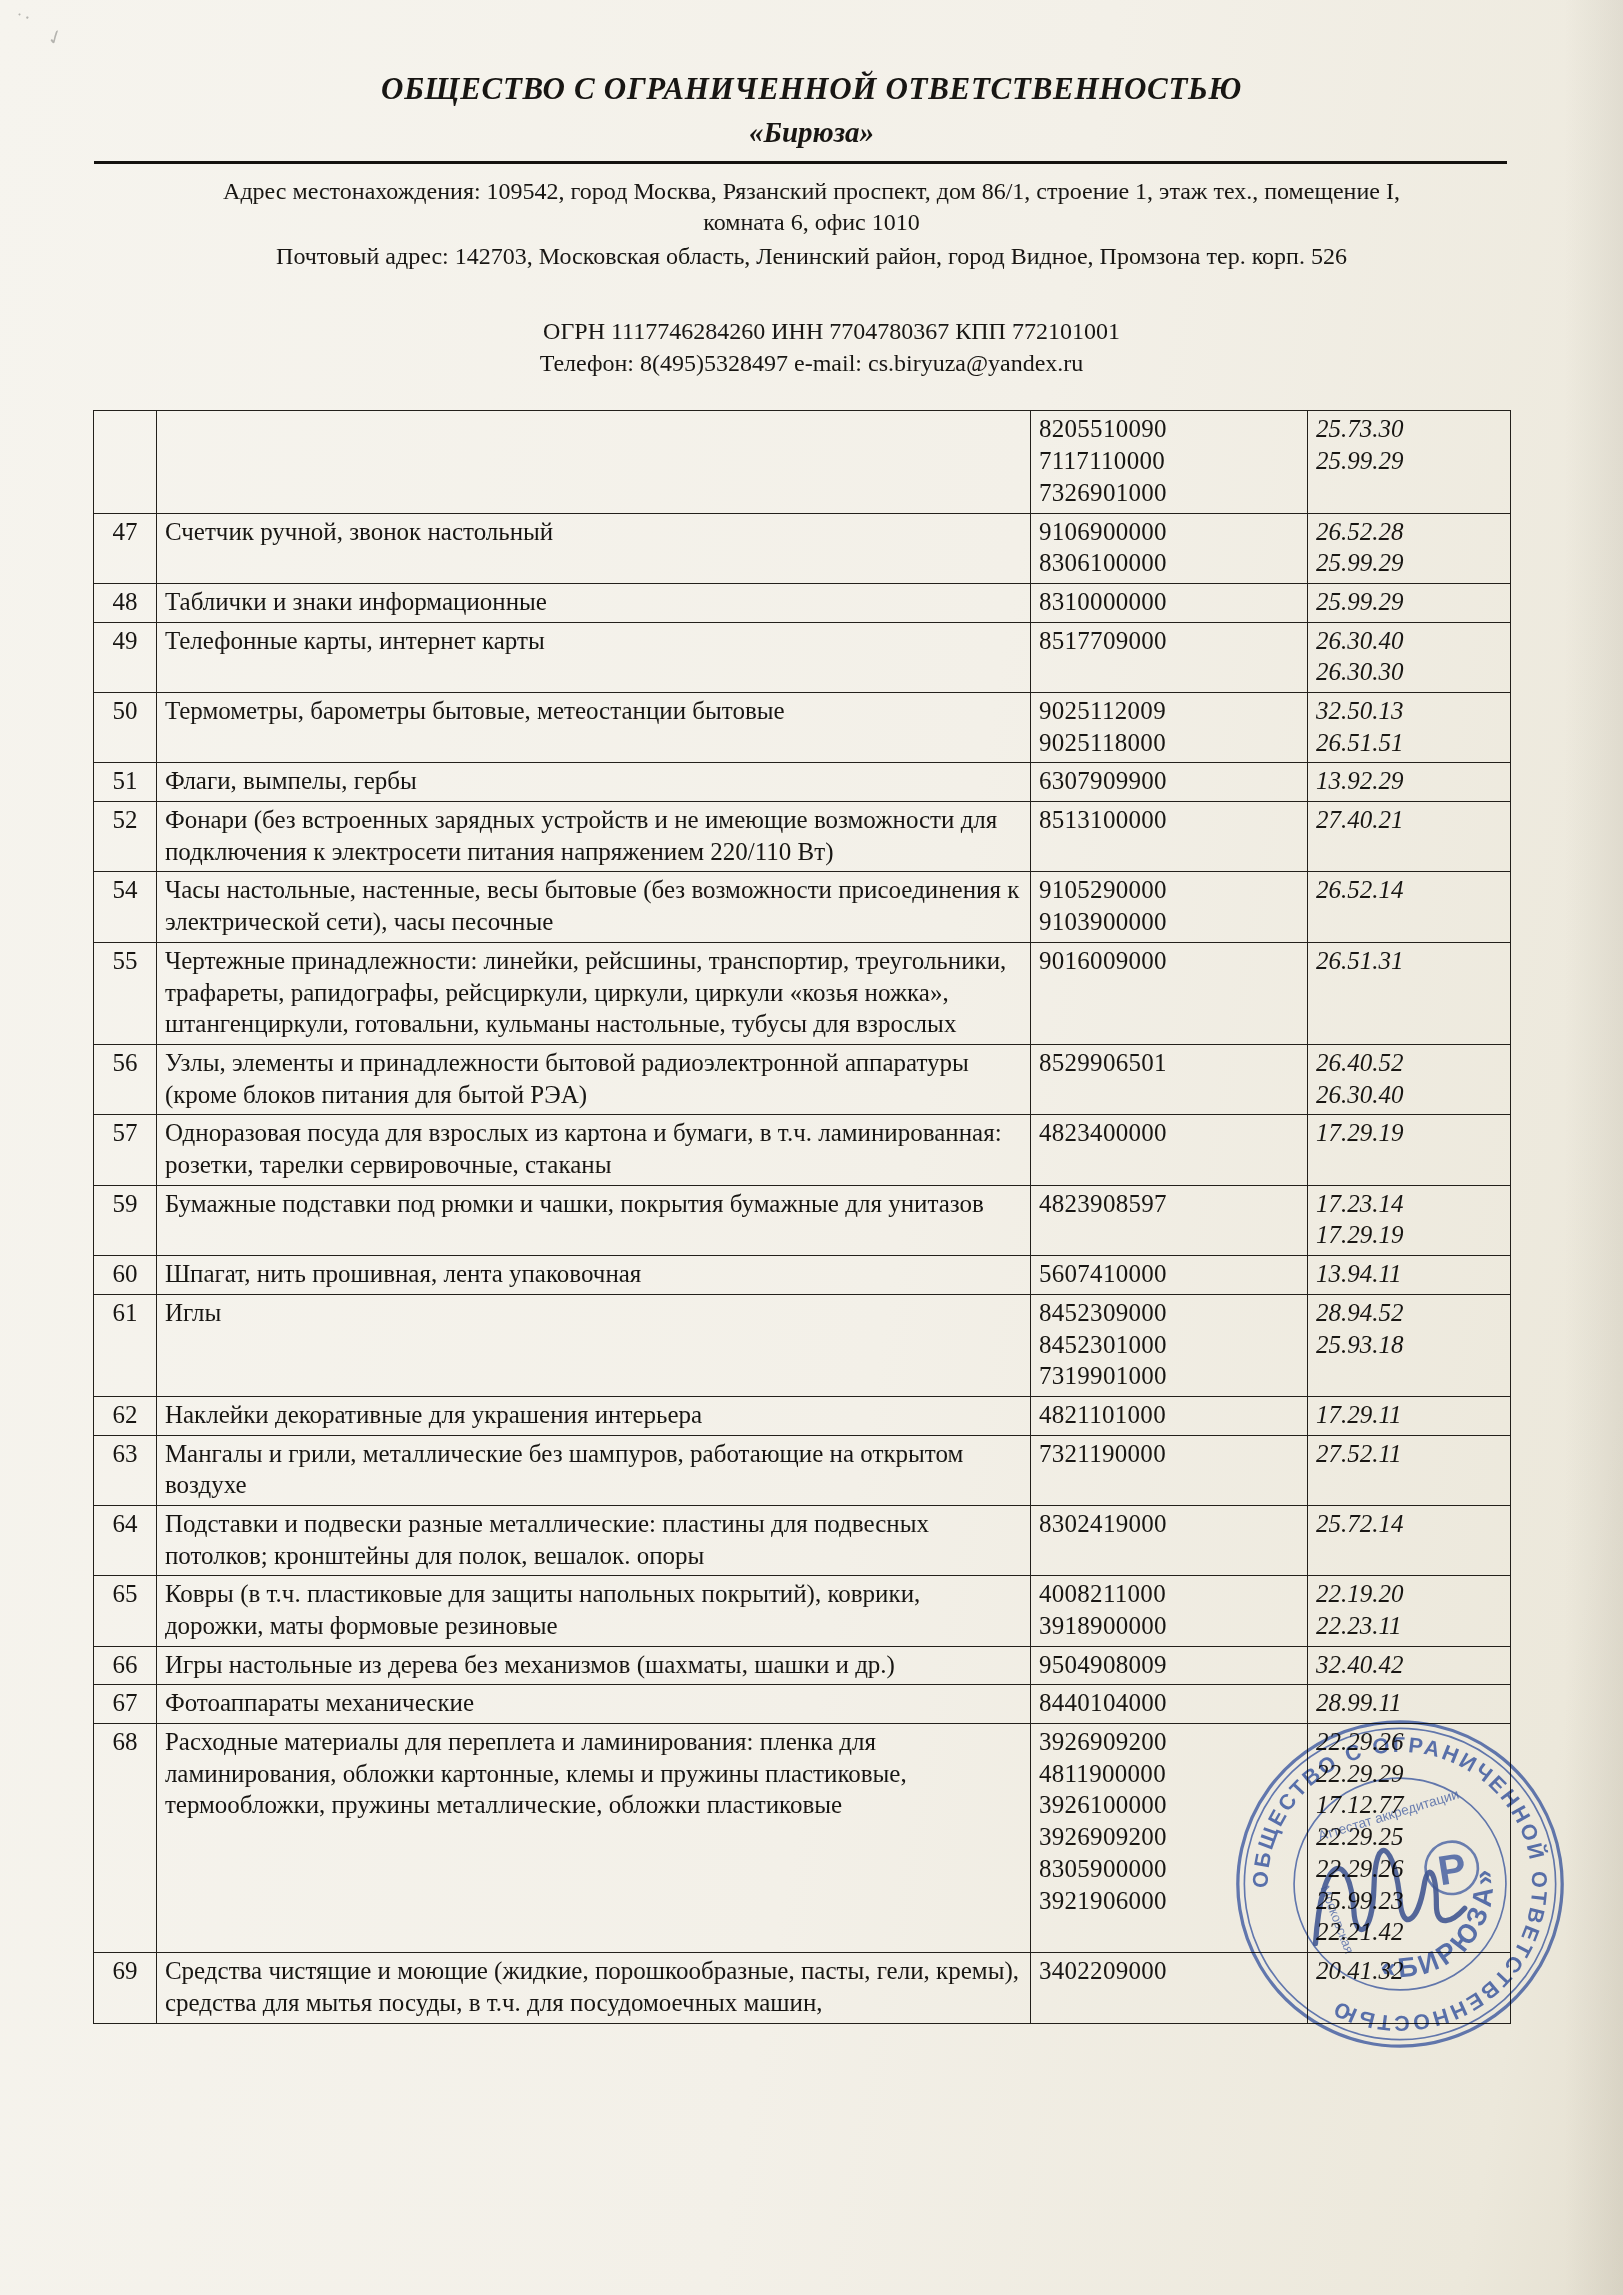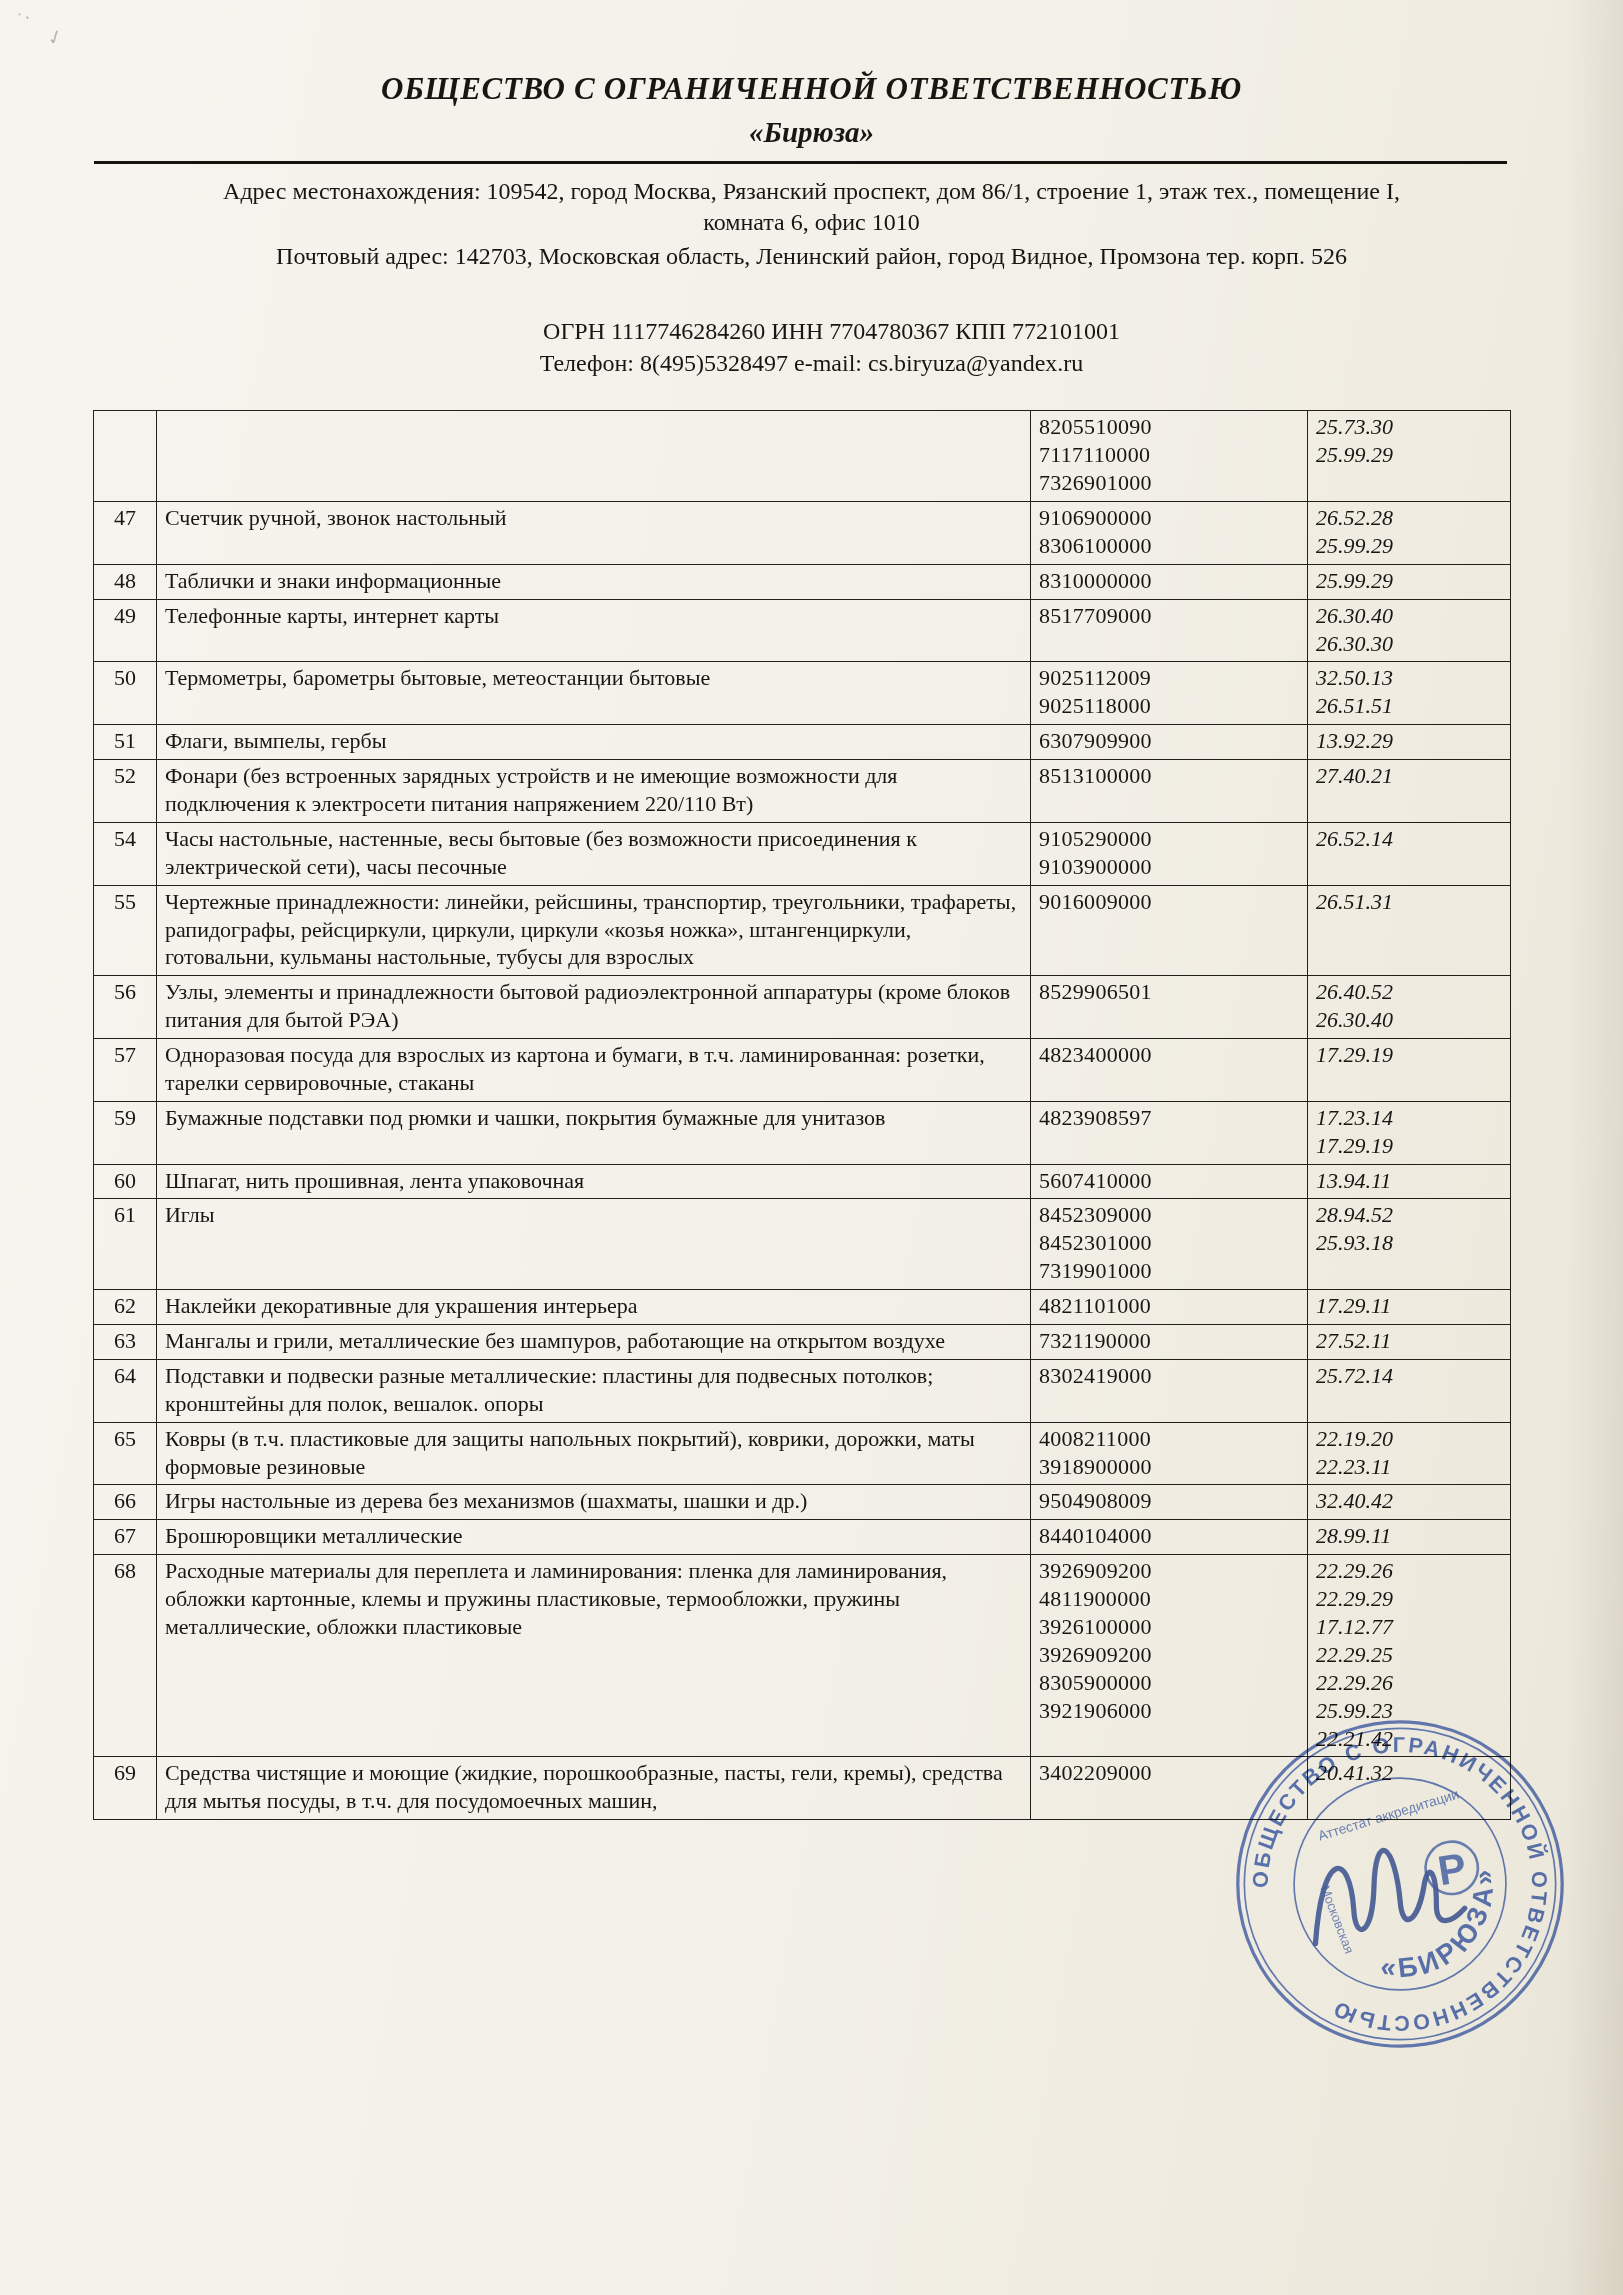--- a/index.html
+++ b/index.html
@@ -36,21 +36,21 @@
   }
   .addr2{margin-top:2.6px;}
   .reg{margin:46px auto 0 auto;font-size:24px;text-align:center;padding-left:40px;}
   .contact{margin:5.2px auto 0 auto;font-size:24px;text-align:center;}
 
   table.goods{
     margin:33px 0 0 93px;
     width:1417px;
     border-collapse:collapse;
     table-layout:fixed;
-    font-size:22px;
+    font-size:25px;
     line-height:1.27;
   }
   table.goods td{
     border:1.3px solid #23201b;
     vertical-align:top;
     padding:2px 7.9px 3.9px 7.9px;
     word-wrap:break-word;
   }
   td.c-num{text-align:center;padding-left:2.6px;padding-right:2.6px;}
   td.c-code{padding-left:10.5px;letter-spacing:0.3px;}
@@ -293,21 +293,21 @@
           <td class="c-desc">Игры настольные из дерева без механизмов (шахматы, шашки и др.)</td>
           <td class="c-code">
             <div>9504908009</div>
           </td>
           <td class="c-okpd">
             <div>32.40.42</div>
           </td>
         </tr>
         <tr>
           <td class="c-num">67</td>
-          <td class="c-desc">Брошюровщики металлические</td>
+          <td class="c-desc">Фотоаппараты механические</td>
           <td class="c-code">
             <div>8440104000</div>
           </td>
           <td class="c-okpd">
             <div>28.99.11</div>
           </td>
         </tr>
         <tr>
           <td class="c-num">68</td>
           <td class="c-desc">Расходные материалы для переплета и ламинирования: пленка для ламинирования, обложки картонные, клемы и пружины пластиковые, термообложки, пружины металлические, обложки пластиковые</td>

